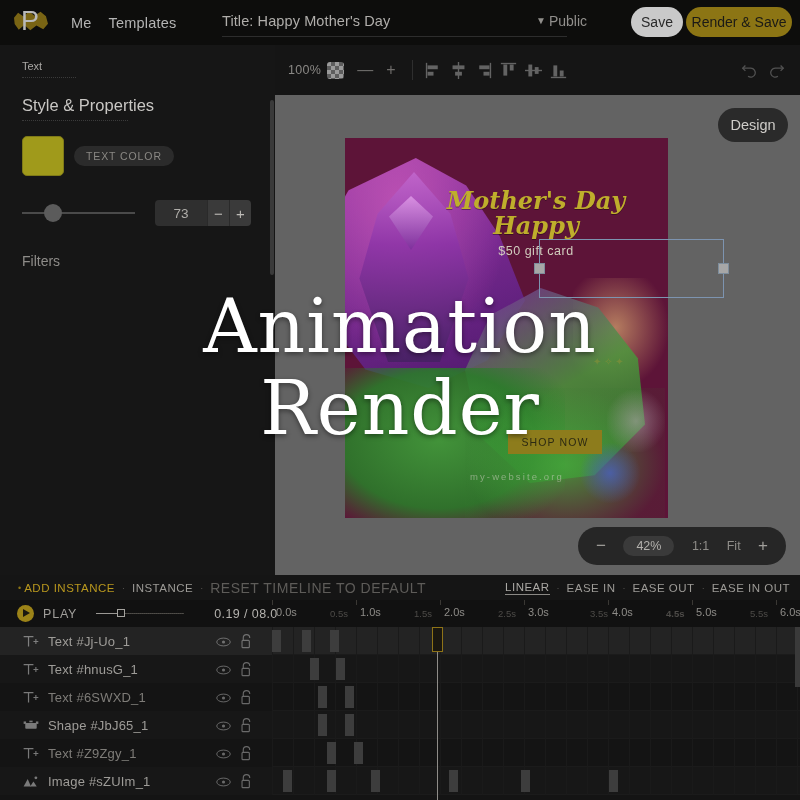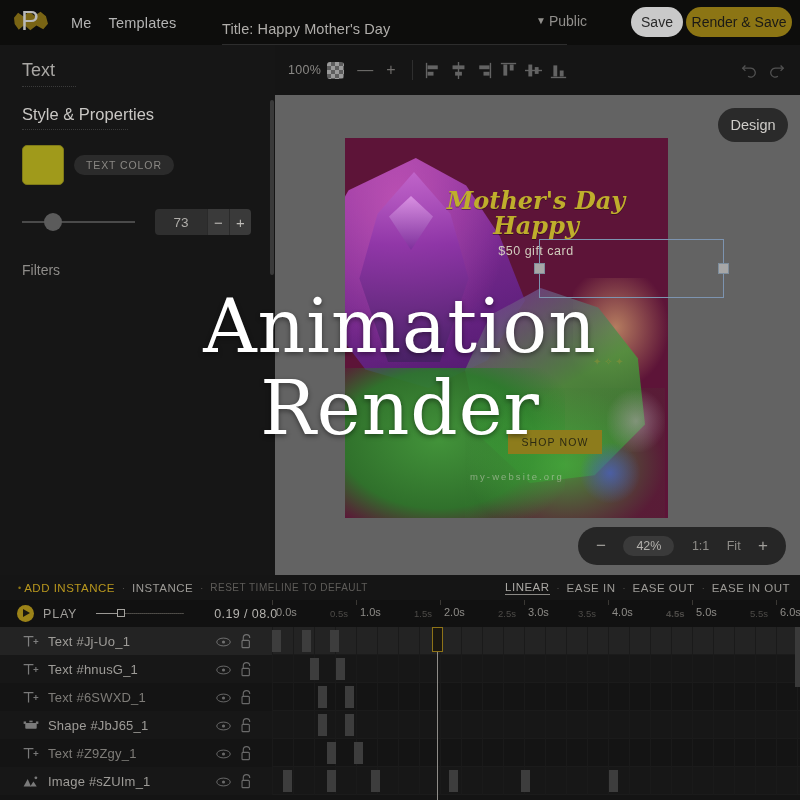--- a/index.html
+++ b/index.html
@@ -25,21 +25,21 @@
   .logo .pletter {
     position: absolute; left: 13px; top: 6px;
     font-family: "Liberation Sans", sans-serif;
     font-size: 27px; color: #b9b9b9; font-weight: 400; letter-spacing: 0;
   }
   .nav-link {
     color: #b4b4b4; font-size: 14.5px; margin-left: 17px;
     letter-spacing: .2px; white-space: nowrap;
   }
   .title-wrap {
-    position: absolute; left: 222px; top: 20px; width: 345px;
+    position: absolute; left: 222px; top: 12px; width: 345px;
     border-bottom: 1px solid #2d2d2d; padding-bottom: 6px;
   }
   .title-text { color: #b0aeab; font-size: 14.5px; letter-spacing: .1px; }
   .visibility {
     position: absolute; left: 536px; top: 13px;
     color: #918f8c; font-size: 14px; display: flex; align-items: center; gap: 3px;
   }
   .caret-dn { font-size: 10px; line-height: 1; color: #918f8c; }
   .btn-save {
     position: absolute; right: 117px; top: 7px;
@@ -54,21 +54,21 @@
     display: flex; align-items: center; justify-content: center;
   }
 
   
   .sidebar {
     position: absolute; left: 0; top: 45px; width: 275px; height: 530px;
     background: #161616;
   }
   .sb-section { padding: 0 22px; }
   .sb-head {
-    color: #a9a7a4; font-size: 18px; padding-top: 15px; padding-bottom: 5px;
+    color: #a9a7a4; font-size: 11px; padding-top: 15px; padding-bottom: 5px;
     display: inline-block;
   }
   .dotline { height: 1px; border-bottom: 1px dotted #3b3b3b; margin-bottom: 2px; }
   .sb-head2 {
     color: #c9c7c4; font-size: 16.5px; padding-top: 16px; padding-bottom: 5px;
     display: inline-block;
   }
   .color-row { display: flex; align-items: center; gap: 10px; margin-top: 15px; }
   .swatch {
     width: 42px; height: 40px; border-radius: 5px;
@@ -259,21 +259,21 @@
 
   
   .tl-head {
     position: absolute; left: 0; top: 575px; width: 800px; height: 25px;
     background: #151515; display: flex; align-items: center;
   }
   .tl-bullet { color: #8d7615; font-size: 9px; margin-left: 18px; }
   .tl-link-y { color: #b8971e; font-size: 11.5px; margin-left: 3px; letter-spacing: .5px; }
   .tl-sep { color: #5c5a57; font-size: 9px; margin: 0 7px; }
   .tl-link { color: #9c9a96; font-size: 11.5px; letter-spacing: .5px; }
-  .tl-link-dim { color: #5e5c59; font-size: 10px; letter-spacing: .5px; }
+  .tl-link-dim { color: #5e5c59; font-size: 14px; letter-spacing: .5px; }
   .ease-grp { position: absolute; right: 10px; display: flex; align-items: center; }
   .ease-on {
     color: #aaa8a4; font-size: 11.5px; letter-spacing: .5px;
     border-bottom: 1px solid #8b8985; padding-bottom: 1px;
   }
 
   .tl-ctrl {
     position: absolute; left: 0; top: 600px; width: 800px; height: 27px;
     background: #111111; display: flex; align-items: center;
   }
@@ -527,21 +527,21 @@
         <span class="tickmark" style="left: 252px;"></span>
         <span class="tick" style="left: 340px;">4.0s</span>
         <span class="tickmark" style="left: 336px;"></span>
         <span class="tick" style="left: 424px;">5.0s</span>
         <span class="tickmark" style="left: 420px;"></span>
         <span class="tick" style="left: 508px;">6.0s</span>
         <span class="tickmark" style="left: 504px;"></span>
         <span class="tick half" style="left: 46px;">0.5s</span>
         <span class="tick half" style="left: 130px; text-align: right;">1.5s</span>
         <span class="tick half" style="left: 214px;">2.5s</span>
-        <span class="tick half" style="left: 294px;">3.5s</span>
+        <span class="tick half" style="left: 306px;">3.5s</span>
         <span class="tick half" style="left: 382px; font-weight: bold;">4.5s</span>
         <span class="tick half" style="left: 466px;">5.5s</span>
       </span>
   </div>
 
   <div class="tl-rows" id="tl-rows">
     <div class="row sel">
         <div class="layer-cell">
           <span class="layer-ico"><svg viewBox="0 0 22 16">
               <path d="M2 2 H14 M8 2 V14" stroke="#ddd" stroke-width="1.5" fill="none"></path>

